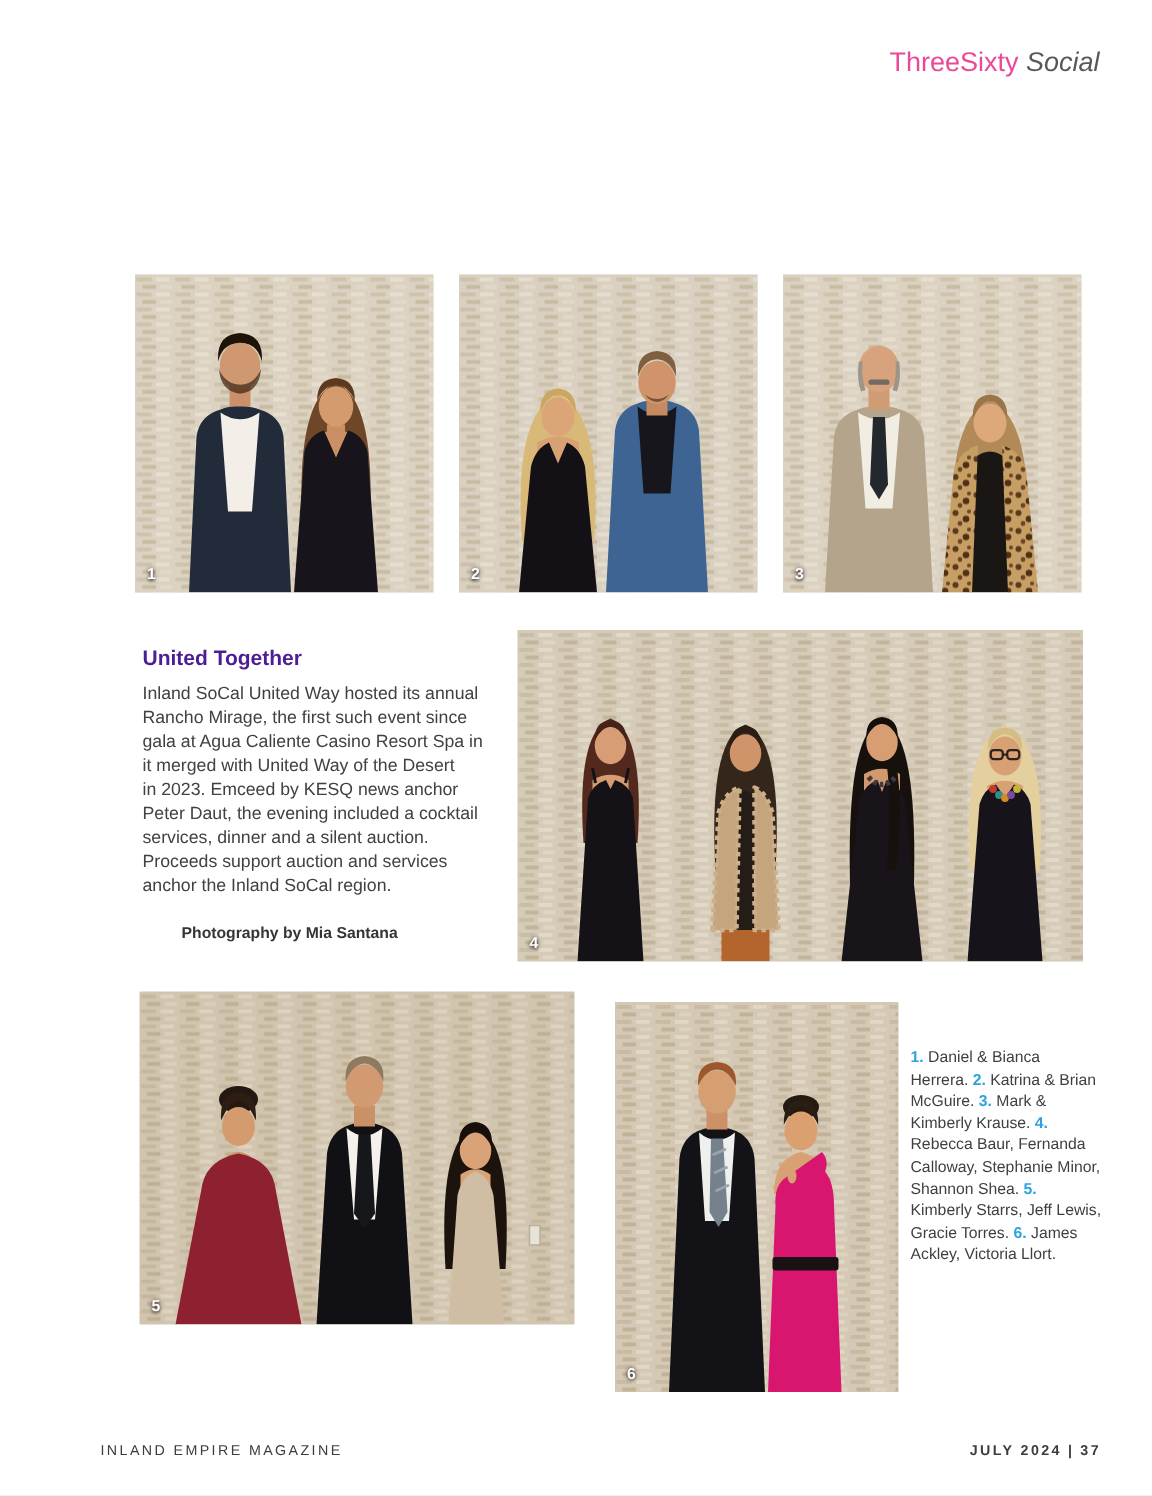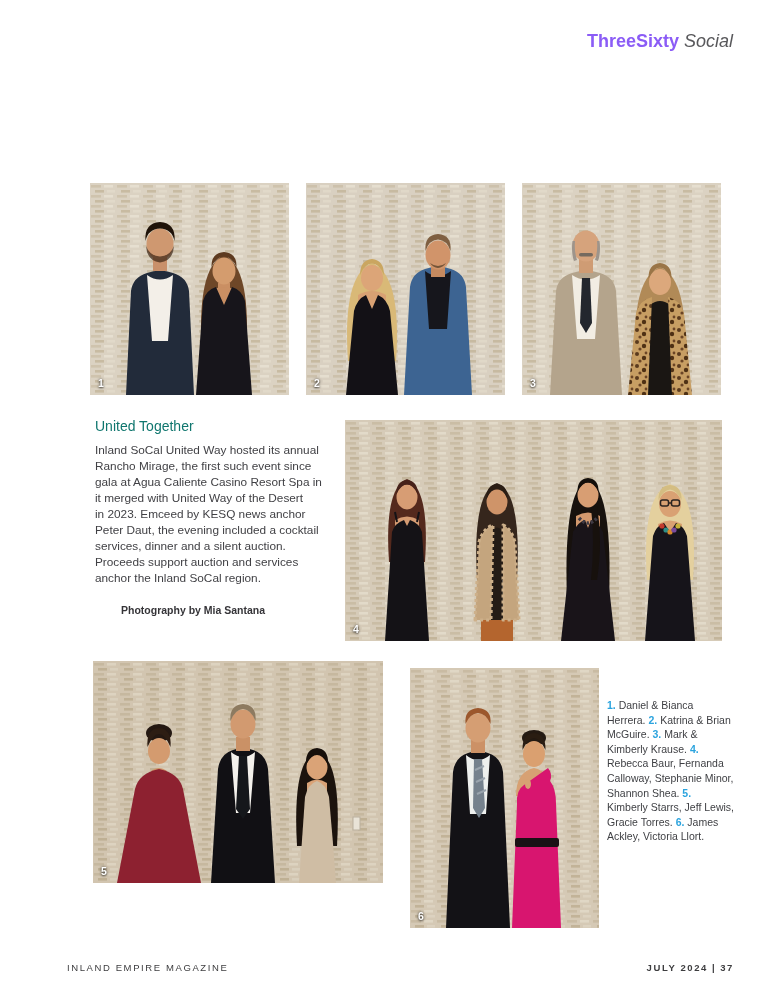--- a/index.html
+++ b/index.html
@@ -3,38 +3,38 @@
 <meta charset="utf-8">
 <style>
   html,body{margin:0;padding:0;background:#e9e9e9;}
   .page{
     position:relative;width:768px;height:997px;margin:0 auto;
     background:#ffffff;overflow:hidden;
     font-family:"Liberation Sans", sans-serif;color:#3f4044;
   }
   
   .masthead{position:absolute;top:31px;right:35px;font-size:18px;letter-spacing:0;}
-  .brand-bold{font-weight:700;color:#8b5cf6;}
+  .brand-bold{font-weight:400;color:#ec4899;}
   .brand-italic{font-style:italic;font-weight:400;color:#58585b;margin-left:5px;}
   
   .photo{position:absolute;overflow:hidden;background:#d8cfbf;}
   .photo svg{display:block;width:100%;height:100%;}
   .pnum{
     position:absolute;left:8px;bottom:6px;color:#ffffff;font-weight:700;
     font-size:10.5px;text-shadow:0 0 3px rgba(0,0,0,.65), 0 1px 2px rgba(0,0,0,.5);
   }
   #p1{left:90px;top:183px;width:199px;height:212px;}
   #p2{left:306px;top:183px;width:199px;height:212px;}
   #p3{left:522px;top:183px;width:199px;height:212px;}
   #p4{left:345px;top:420px;width:377px;height:221px;}
   #p5{left:93px;top:661px;width:290px;height:222px;}
   #p6{left:410px;top:668px;width:189px;height:260px;}
   
   .article{position:absolute;left:95px;top:418px;width:250px;}
-  .article-title{margin:0 0 8px 0;font-size:14px;font-weight:400;color:#0f766e;}
+  .article-title{margin:12px 0 8px 0;font-size:14px;font-weight:700;color:#4c1d95;}
   .article-body{font-size:11.8px;line-height:16px;color:#414145;white-space:nowrap;}
   .article-credit{margin-top:18px;font-size:10.5px;font-weight:700;color:#353438;padding-left:26px;}
   
   .captions{
     position:absolute;left:607px;top:698px;width:127px;
     font-size:10.5px;line-height:14.6px;color:#3e3f43;
   }
   .cap-num{color:#2aa3de;font-weight:700;}
   
   .footer-left{position:absolute;left:67px;top:962px;font-size:9.5px;font-weight:400;

